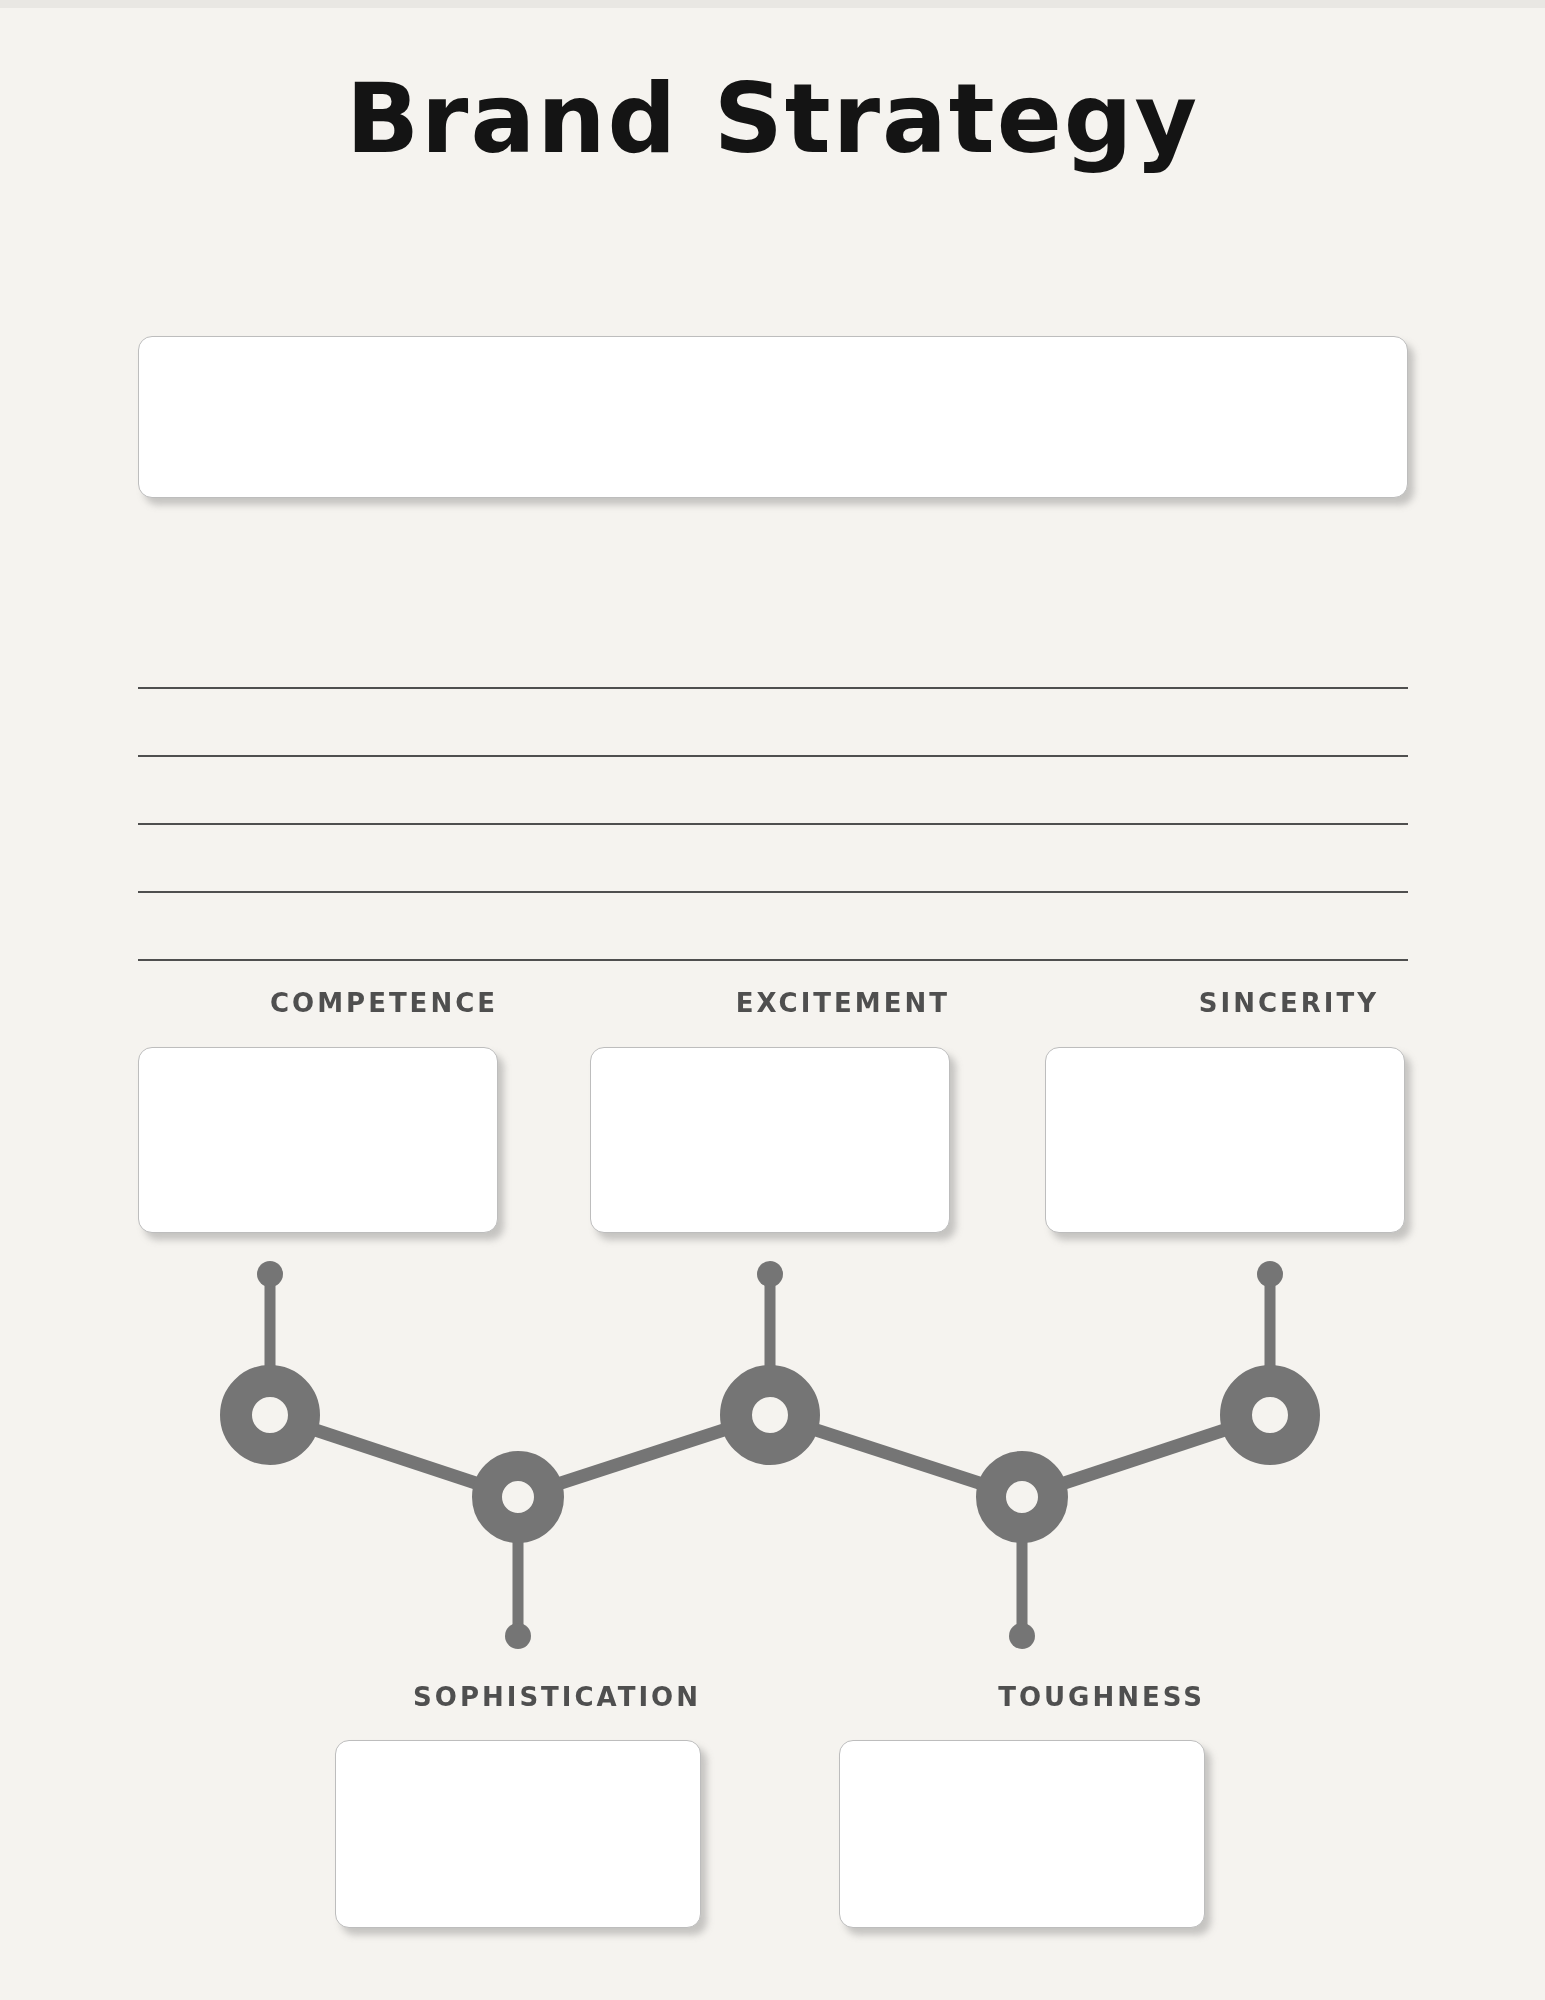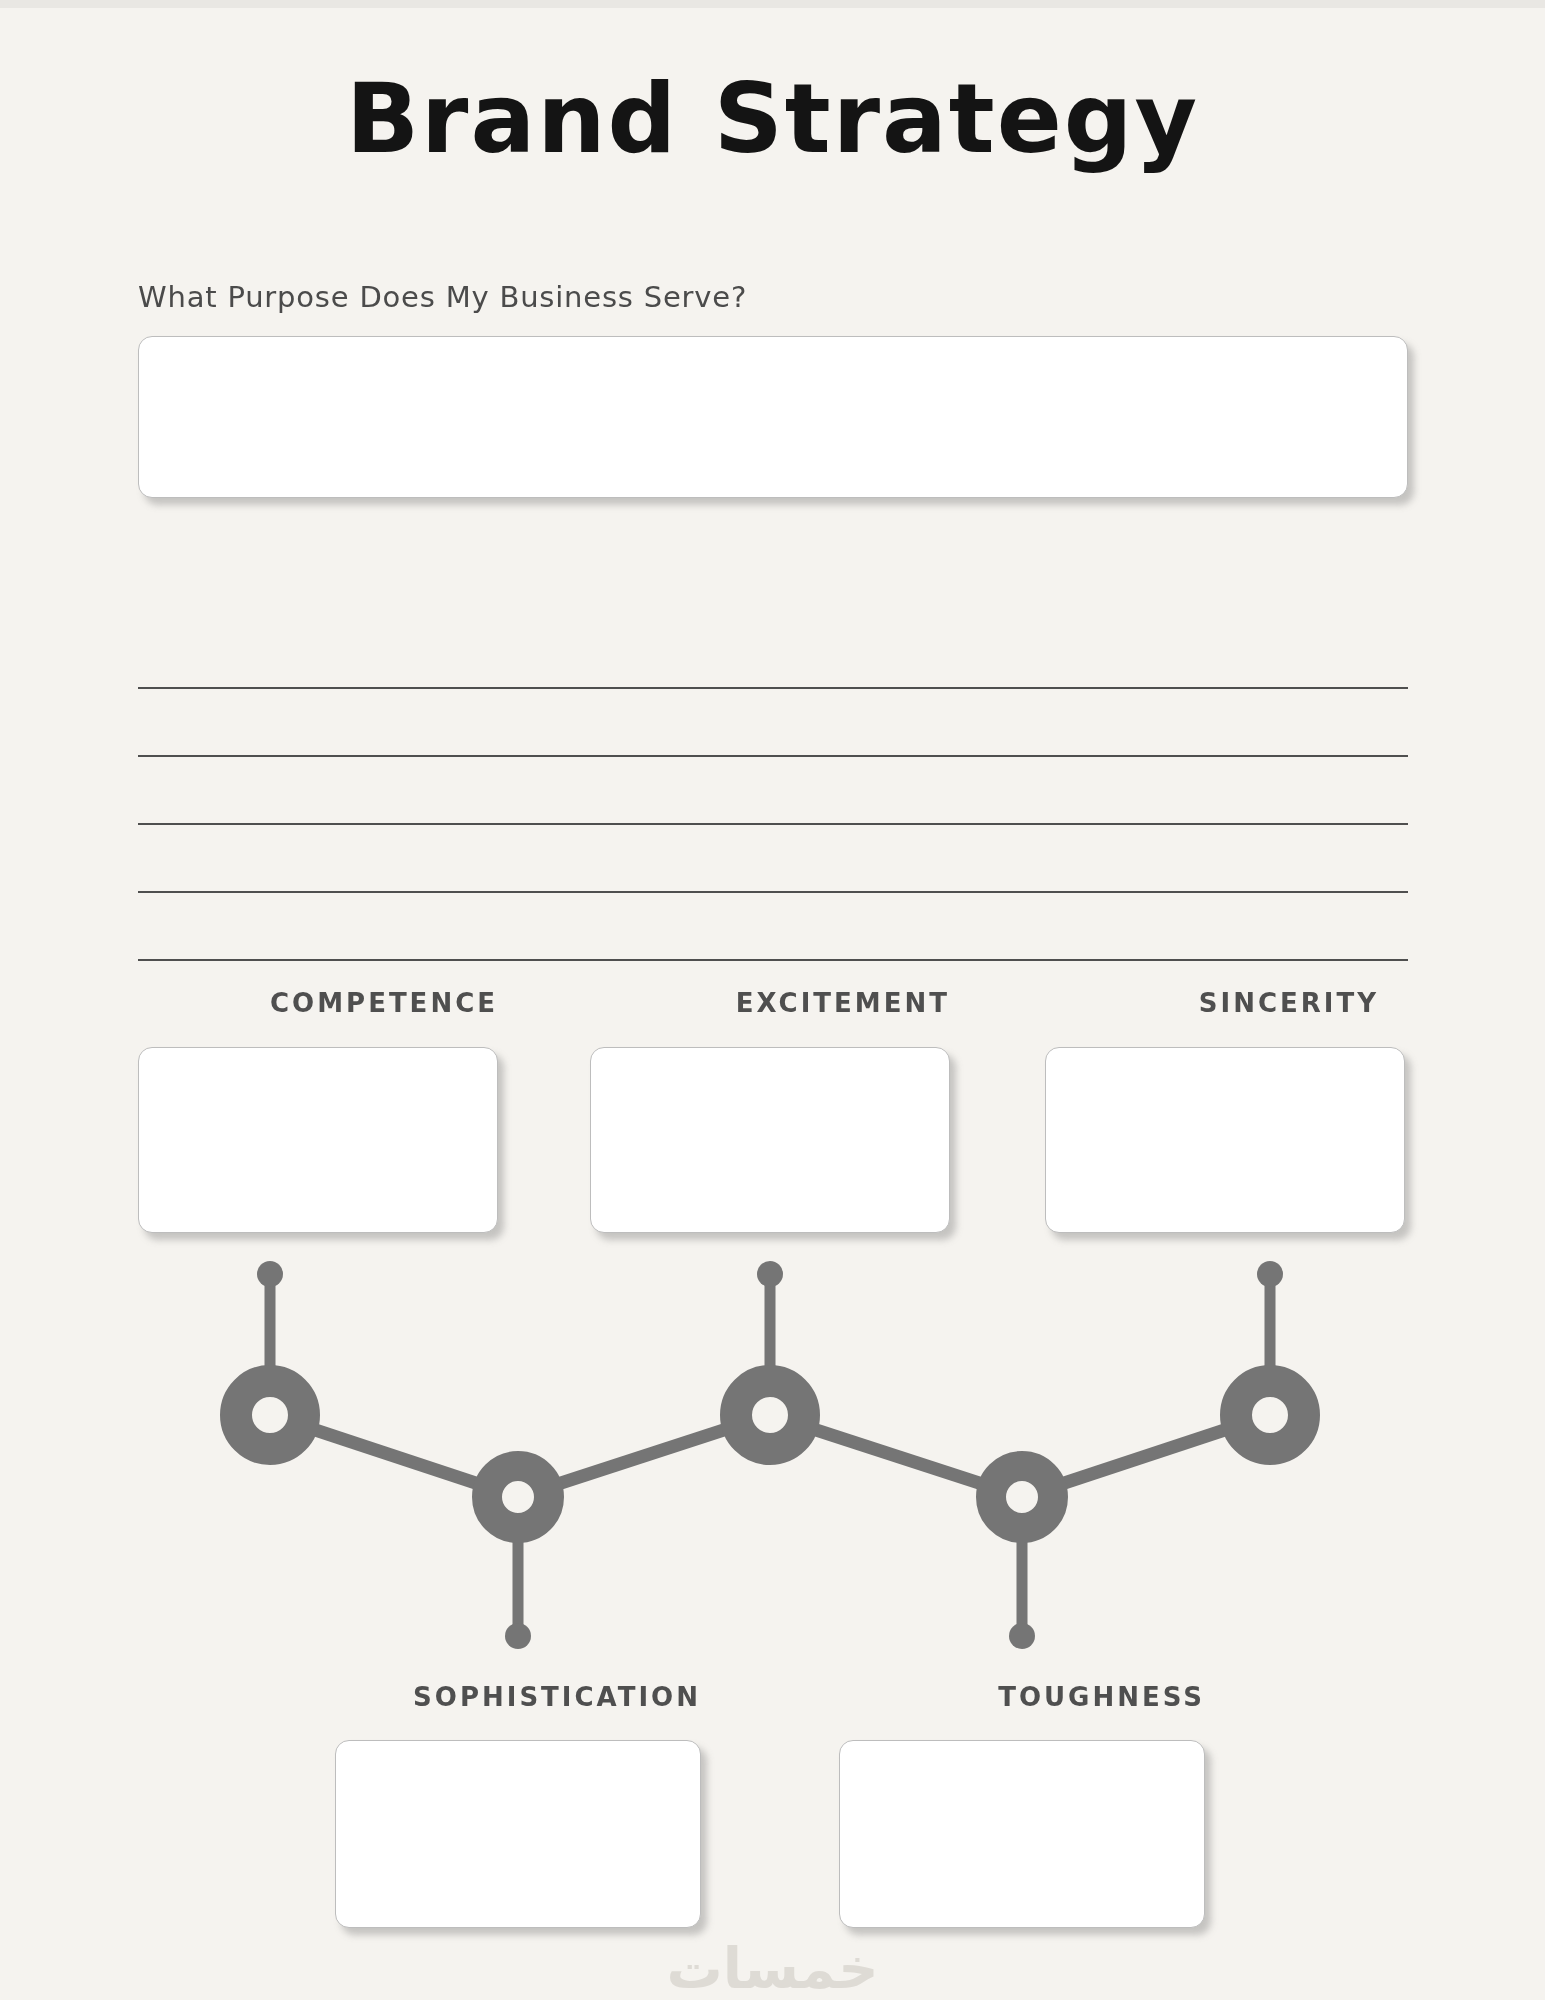--- a/index.html
+++ b/index.html
@@ -89,21 +89,20 @@
     color: #dedbd5;
   }
 </style>
 </head>
 <body>
 
 <div class="page">
 
   <h1 class="title">Brand Strategy</h1>
 
-  <div class="q-label q1-label">What Purpose Does My Business Serve?</div>
   <div class="answer-box q1-box"></div>
 
   <div class="rule-line" style="top:679px"></div>
   <div class="rule-line" style="top:747px"></div>
   <div class="rule-line" style="top:815px"></div>
   <div class="rule-line" style="top:883px"></div>
   <div class="rule-line" style="top:951px"></div>
 
   <div class="trait-label top tl-1">COMPETENCE</div>
   <div class="trait-label top tl-2">EXCITEMENT</div>
@@ -140,15 +139,14 @@
       <circle cx="1270" cy="38" r="13"></circle>
     </g>
   </svg>
 
   <div class="trait-label bottom bl-1">SOPHISTICATION</div>
   <div class="trait-label bottom bl-2">TOUGHNESS</div>
 
   <div class="answer-box trait-box-bottom bb-1"></div>
   <div class="answer-box trait-box-bottom bb-2"></div>
 
-  <div class="watermark">خمسات</div>
 
 </div>
 
 </body></html>

